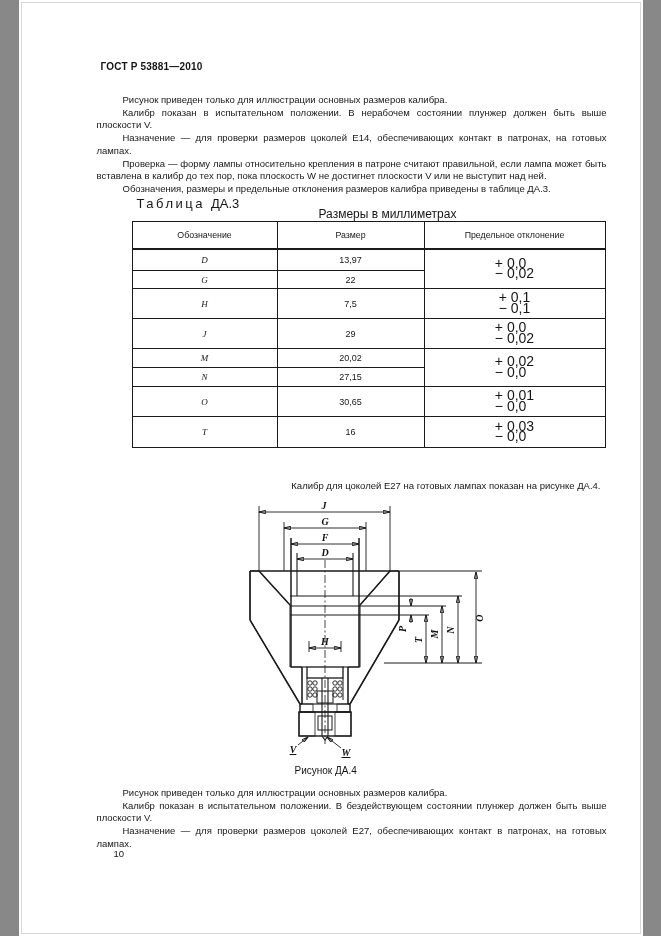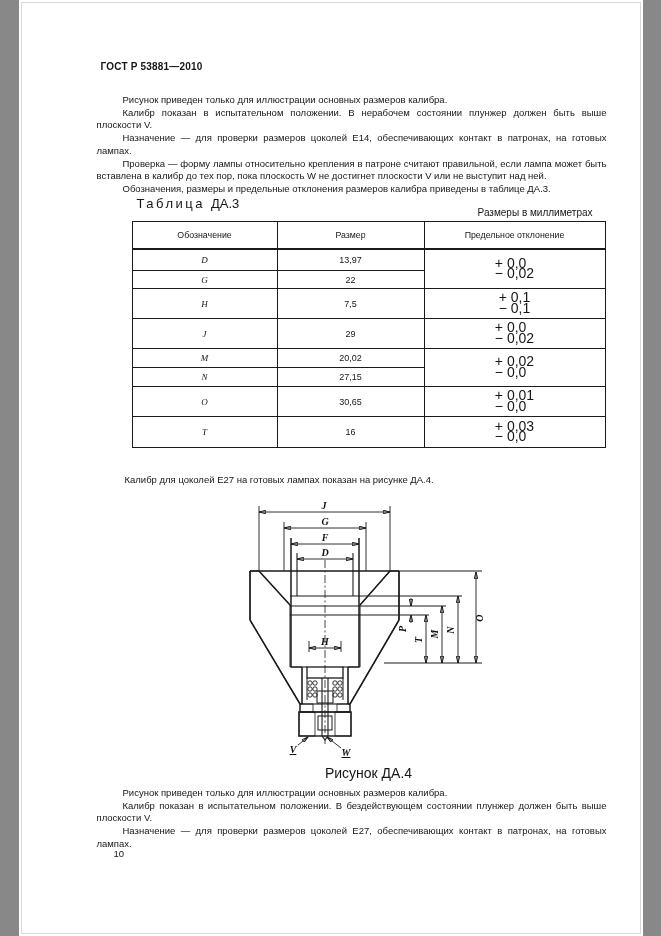--- a/index.html
+++ b/index.html
@@ -7,36 +7,36 @@
     position:relative;width:624px;height:936px;background:#fff;
     font-family:"Liberation Sans",sans-serif;color:#161616;
     margin:0 auto;overflow:hidden;outline:1px solid #d8d8d8;outline-offset:-3px;
   }
   .doc-header{position:absolute;left:82px;top:61px;font-size:10px;font-weight:bold;letter-spacing:.2px;}
   .text-block{position:absolute;left:78px;width:510px;font-size:9.5px;line-height:12.7px;text-align:justify;}
   .text-block p{margin:0;text-indent:26px;}
   .table-caption{position:absolute;left:118px;top:196px;font-size:13px;}
   .table-caption .spaced{letter-spacing:2.5px;}
   .table-caption .num{margin-left:6px;}
-  .units-note{position:absolute;left:288px;top:207px;width:286px;text-align:right;font-size:10px;}
+  .units-note{position:absolute;left:300px;top:207px;width:286px;font-size:12px;}
   table.dims{
     position:absolute;left:113px;top:221px;width:473px;table-layout:fixed;
     border-collapse:collapse;border:1.5px solid #1a1a1a;
   }
   table.dims th,table.dims td{border:1px solid #1a1a1a;text-align:center;vertical-align:middle;padding:0;}
   table.dims th{font-weight:normal;font-size:8.8px;border-bottom:2px solid #1a1a1a;}
   table.dims td{font-size:9px;}
   td.sym{font-family:"Liberation Serif",serif;font-style:italic;font-size:9.5px;}
   td.tol .tolbox{display:inline-block;text-align:left;line-height:10.5px;font-size:14px;}
   .between-text{position:absolute;left:78px;top:472px;width:512px;font-size:9.5px;}
-  .between-text p{margin:2px;text-indent:26px;}
+  .between-text p{margin:8px;text-indent:26px;text-align:right;}
   svg.fig{position:absolute;left:180px;top:488px;width:330px;height:274px;}
   svg.fig line,svg.fig path,svg.fig polyline,svg.fig rect,svg.fig circle{stroke:#1a1a1a;fill:none;}
   .dimlab{font-family:"Liberation Serif",serif;font-style:italic;font-weight:bold;font-size:10px;fill:#111;stroke:none;text-anchor:middle;}
-  .fig-caption{position:absolute;left:276px;top:765px;width:148px;text-align:center;font-size:14px;}
+  .fig-caption{position:absolute;left:276px;top:765px;width:148px;text-align:left;font-size:10px;}
   .page-number{position:absolute;left:95px;top:848px;font-size:9.5px;}
 </style>
 </head>
 <body>
 
 <div class="page">
 
   <div class="doc-header">ГОСТ Р 53881—2010</div>
 
   <div class="text-block" style="top:94px;">

